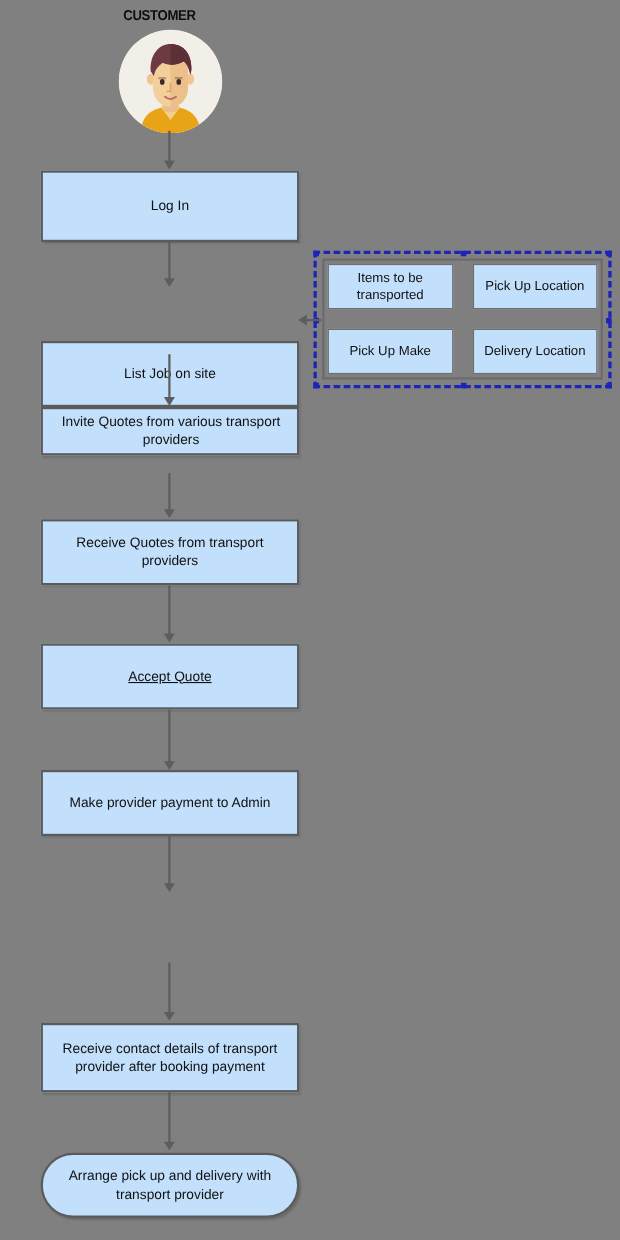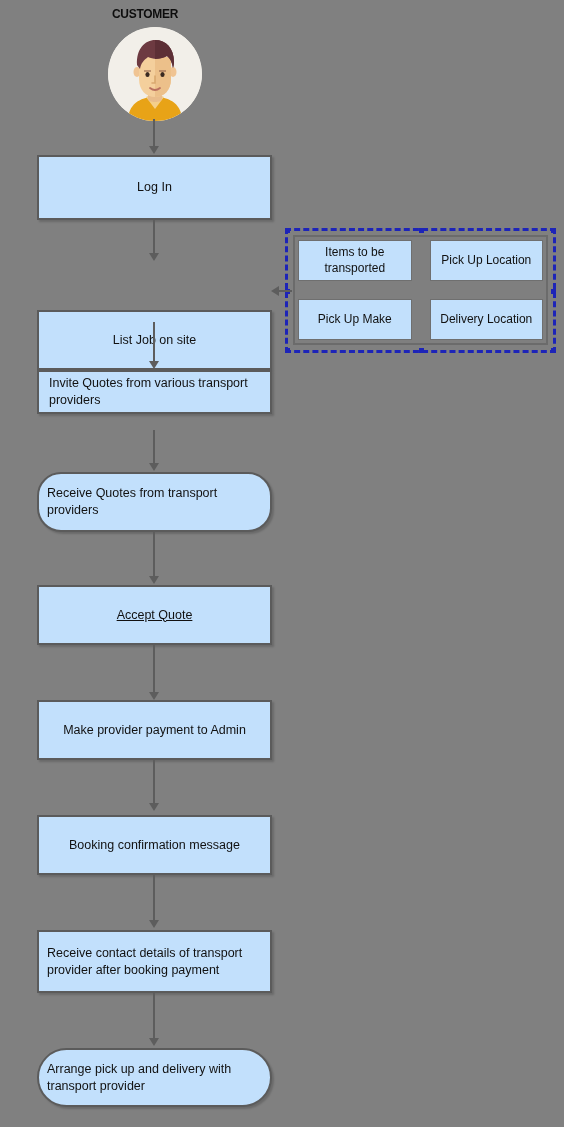--- a/index.html
+++ b/index.html
@@ -52,21 +52,21 @@
   
   .node {
     position: absolute;
     box-sizing: border-box;
     background: #c2e0fc;
     border: 2px solid #5b5b5b;
     box-shadow: 2px 2px 2px rgba(0,0,0,0.18);
     display: flex;
     align-items: center;
     justify-content: center;
-    text-align: left;
+    text-align: center;
     color: #111111;
     font-size: 12.5px;
     line-height: 1.35;
     padding: 2px 8px;
     font-family: "Liberation Sans", sans-serif;
   }
   .node.terminal {
     border-radius: 32px;
   }
 
@@ -223,44 +223,41 @@
   <div class="conn" style="left:153px; top:322px; height:42px;"></div>
   <div class="arrow-down" style="left:149px; top:361px;"></div>
 
   <div class="node" style="left:37px; top:370px; width:235px; height:44px;padding-left:10px;">
     <span>Invite Quotes from various transport providers</span>
   </div>
 
   <div class="conn" style="left:153px; top:430px; height:36px;"></div>
   <div class="arrow-down" style="left:149px; top:463px;"></div>
 
-  <div class="node" style="left:37px; top:472px; width:235px; height:60px;border-radius:24px;">
+  <div class="node" style="left:37px; top:472px; width:235px; height:60px;">
     <span>Receive Quotes from transport providers</span>
   </div>
 
   <div class="conn" style="left:153px; top:532px; height:48px;"></div>
   <div class="arrow-down" style="left:149px; top:576px;"></div>
 
   <div class="node" style="left:37px; top:585px; width:235px; height:60px;text-decoration:underline;">
     <span>Accept Quote</span>
   </div>
 
   <div class="conn" style="left:153px; top:645px; height:50px;"></div>
   <div class="arrow-down" style="left:149px; top:692px;"></div>
 
   <div class="node" style="left:37px; top:700px; width:235px; height:60px;">
     <span>Make provider payment to Admin</span>
   </div>
 
   <div class="conn" style="left:153px; top:760px; height:46px;"></div>
   <div class="arrow-down" style="left:149px; top:803px;"></div>
 
-  <div class="node" style="left:37px; top:815px; width:235px; height:60px;">
-    <span>Booking confirmation message</span>
-  </div>
 
   <div class="conn" style="left:153px; top:875px; height:48px;"></div>
   <div class="arrow-down" style="left:149px; top:920px;"></div>
 
   <div class="node" style="left:37px; top:930px; width:235px; height:63px;">
     <span>Receive contact details of transport provider after booking payment</span>
   </div>
 
   <div class="conn" style="left:153px; top:993px; height:48px;"></div>
   <div class="arrow-down" style="left:149px; top:1038px;"></div>

